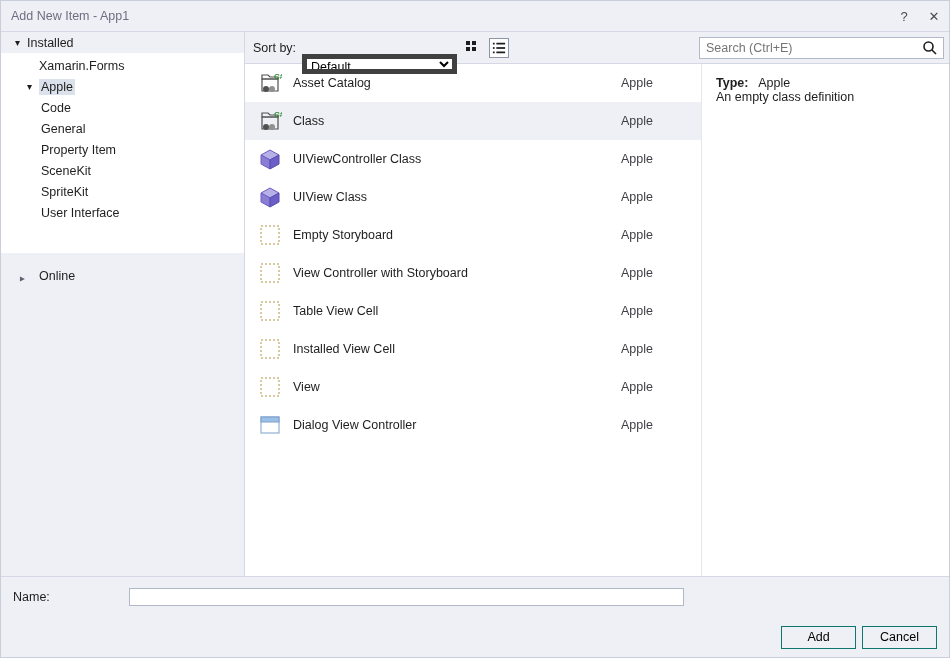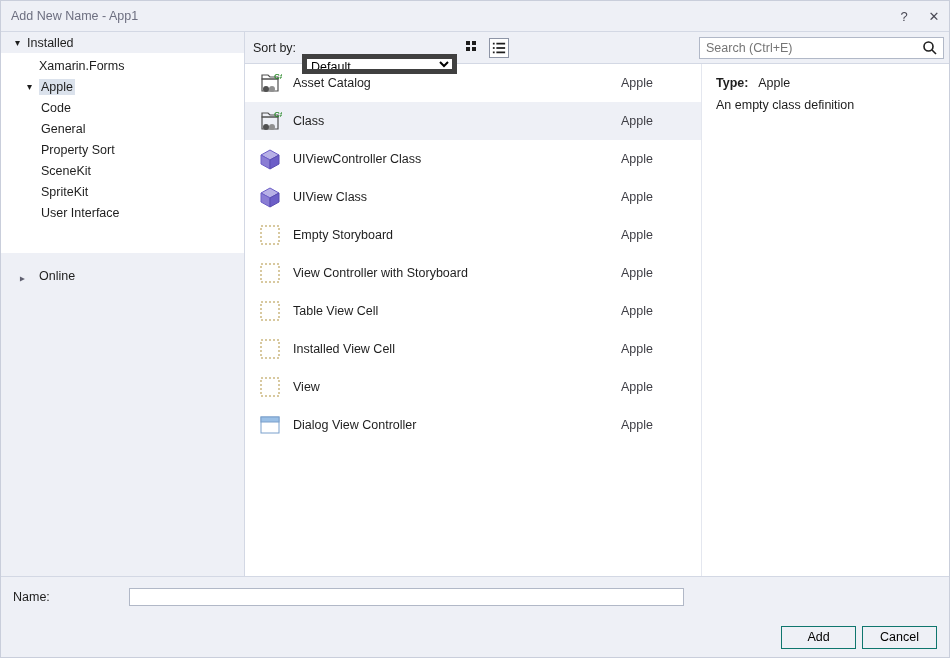--- a/index.html
+++ b/index.html
@@ -31,37 +31,37 @@
   .search { width: 100%; height: 22px; border: 1px solid #b1b8c7; padding: 0 24px 0 6px; font-family: inherit; font-size: 12.5px; }
   .search-icon { position: absolute; right: 6px; top: 3px; font-size: 13px; }
   .content { flex: 1; display: flex; overflow: hidden; }
   .templates { flex: 1; overflow-y: auto; }
   .tmpl { display: flex; align-items: center; height: 38px; padding: 0 10px; cursor: pointer; }
   .tmpl.selected { background: #eef0f6; }
   .tmpl .ico { width: 30px; display: flex; align-items: center; justify-content: center; }
   .tmpl .name { flex: 1; padding-left: 8px; }
   .tmpl .cat { width: 70px; color: #3e3e45; }
   .details { width: 248px; padding: 12px 14px; border-left: 1px solid #e4e7ef; }
-  .details .type { margin-bottom: 8px; }
+  .details .type { }
   .details .typelbl { font-weight: 600; }
   .bottom { background: #eef0f6; border-top: 1px solid #d3d8e4; }
   .namerow { height: 40px; display: flex; align-items: center; padding: 0 12px; gap: 6px; }
   .namerow .lbl { width: 110px; padding-left: 0; }
   .namerow input { flex: 1; max-width: 555px; height: 18px; border: 1px solid #b1b8c7; padding: 0 6px; font-family: inherit; font-size: 12.5px; background:#fff; }
   .btnrow { height: 40px; display: flex; align-items: center; justify-content: flex-end; padding: 0 12px; gap: 6px; }
   button.btn { width: 75px; height: 23px; border: 1px solid #0f766e; background: #eef0f6; font-family: inherit; font-size: 12.5px; cursor: pointer; }
   svg { display: block; }
 </style>
 </head>
 <body>
 
 <div class="dialog">
 
   <div class="titlebar">
-    <span class="title">Add New Name - App1</span>
+    <span class="title">Add New Item - App1</span>
     <span class="ctrl">?</span>
     <span class="ctrl">✕</span>
   </div>
 
   <div class="body">
 
     <div class="sidebar">
       <div class="node root level1">
         <span class="expander">▾</span>
         <span class="label">Installed</span>
@@ -75,21 +75,21 @@
           <span class="expander">▾</span>
           <span class="label sel">Apple</span>
         </div>
         <div class="node level3">
           <span class="label">Code</span>
         </div>
         <div class="node level3">
           <span class="label">General</span>
         </div>
         <div class="node level3">
-          <span class="label">Property Sort</span>
+          <span class="label">Property Item</span>
         </div>
         <div class="node level3">
           <span class="label">SceneKit</span>
         </div>
         <div class="node level3">
           <span class="label">SpriteKit</span>
         </div>
         <div class="node level3">
           <span class="label">User Interface</span>
         </div>

